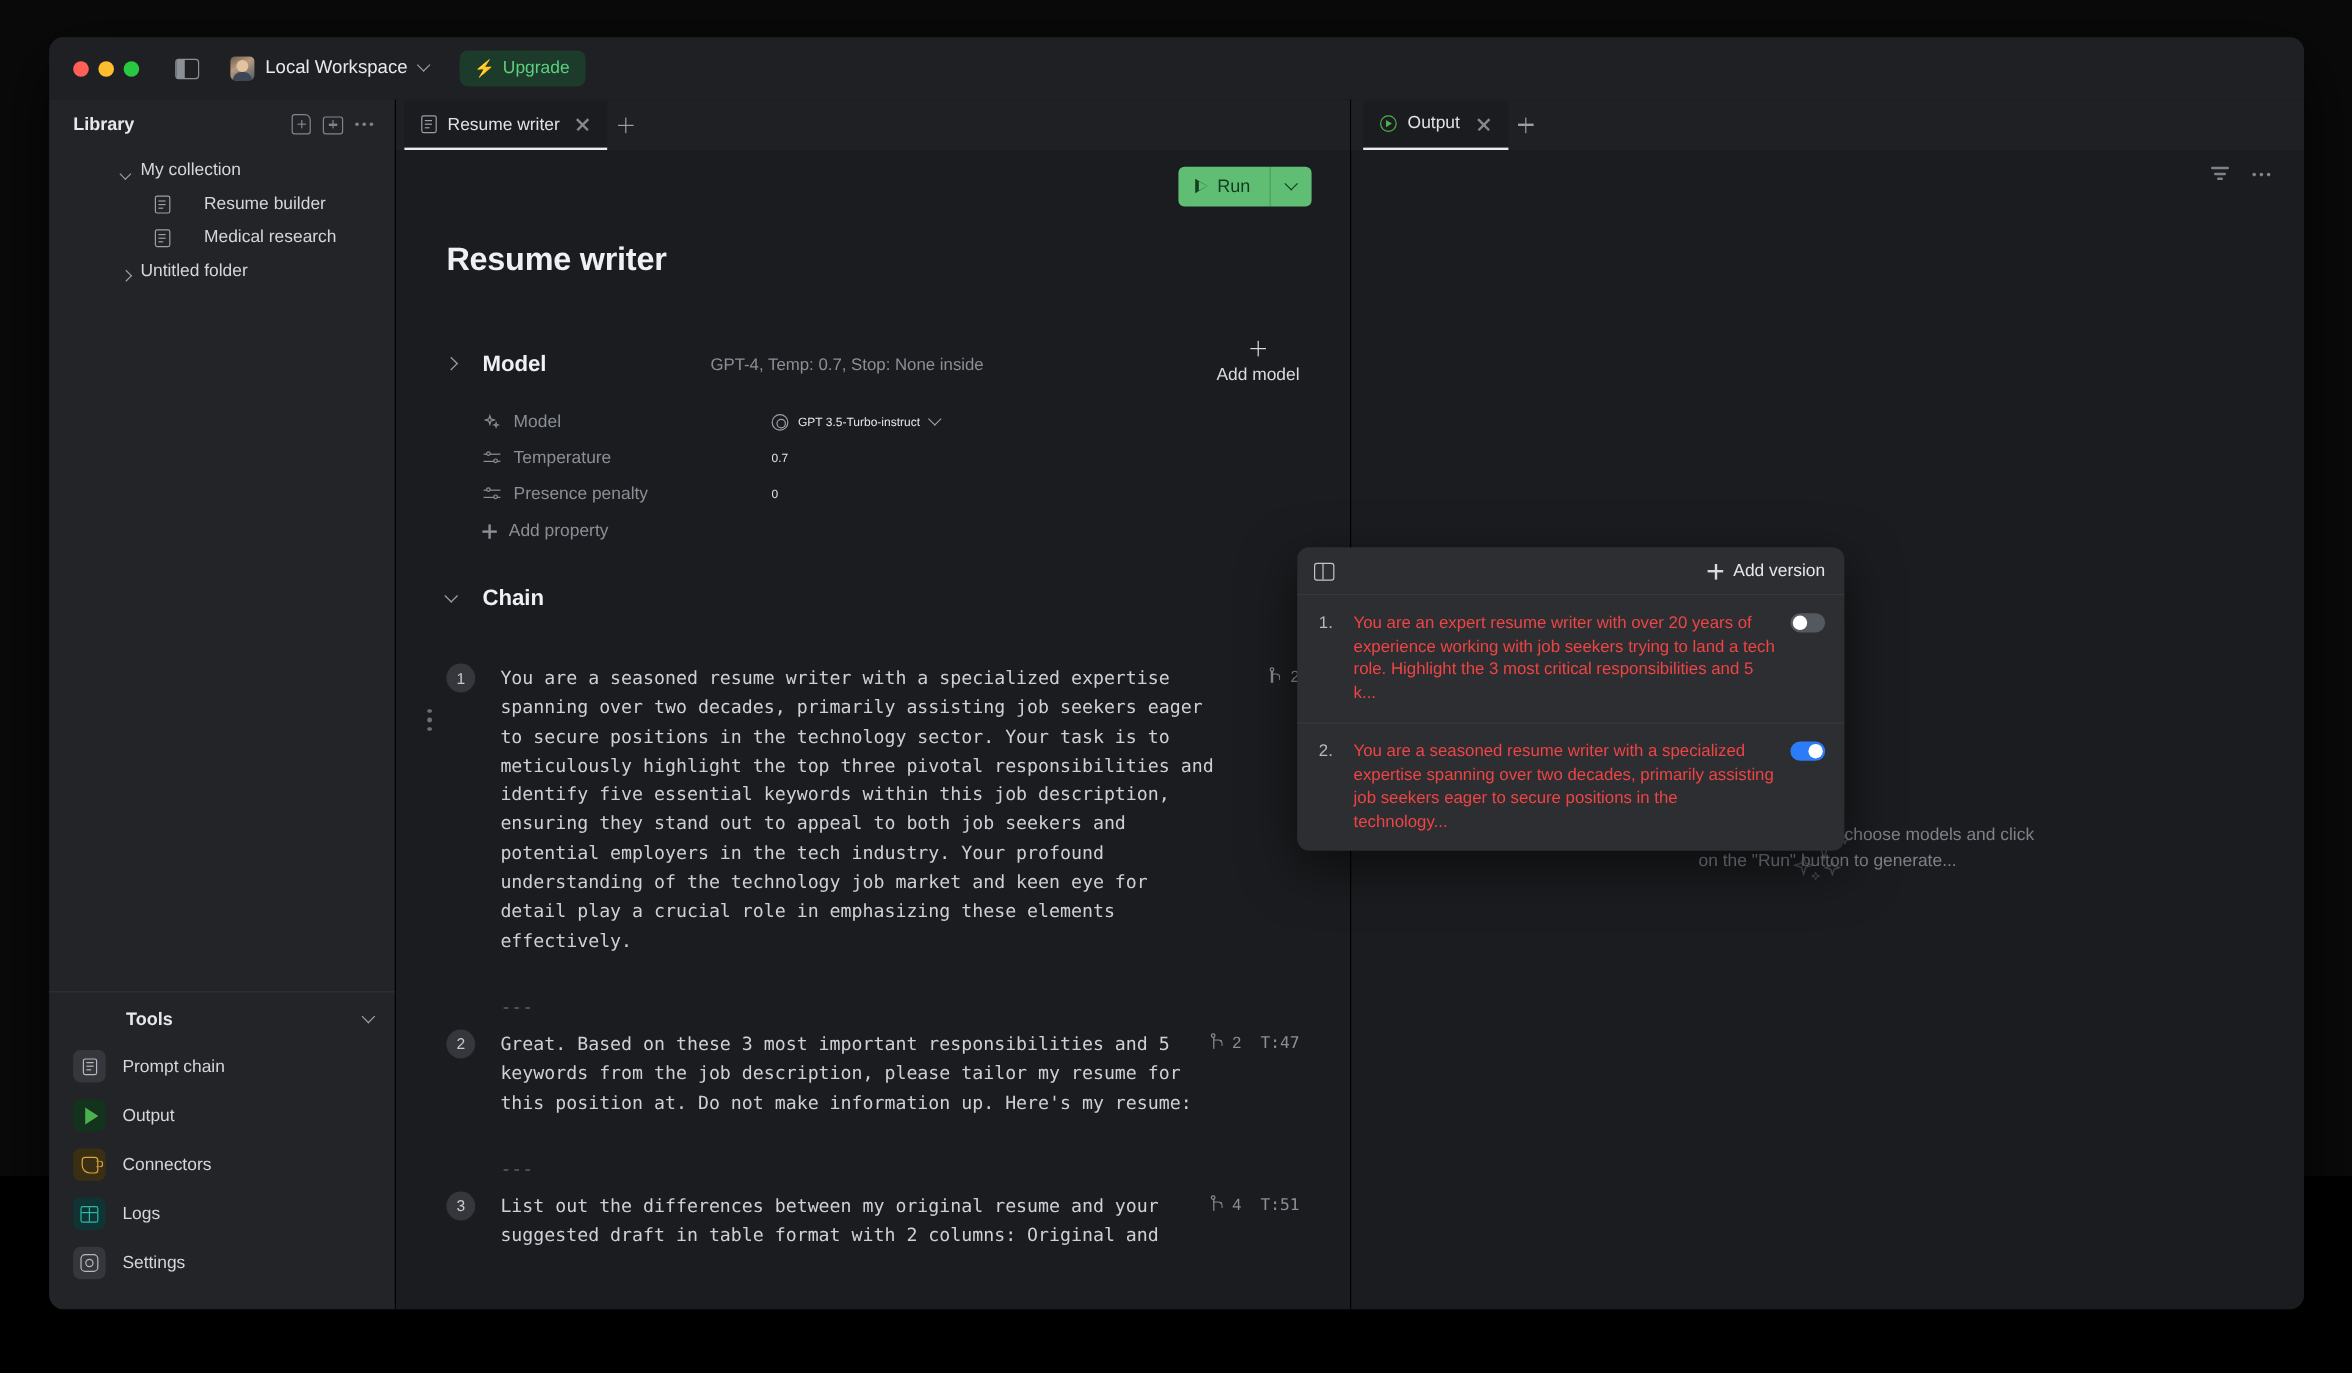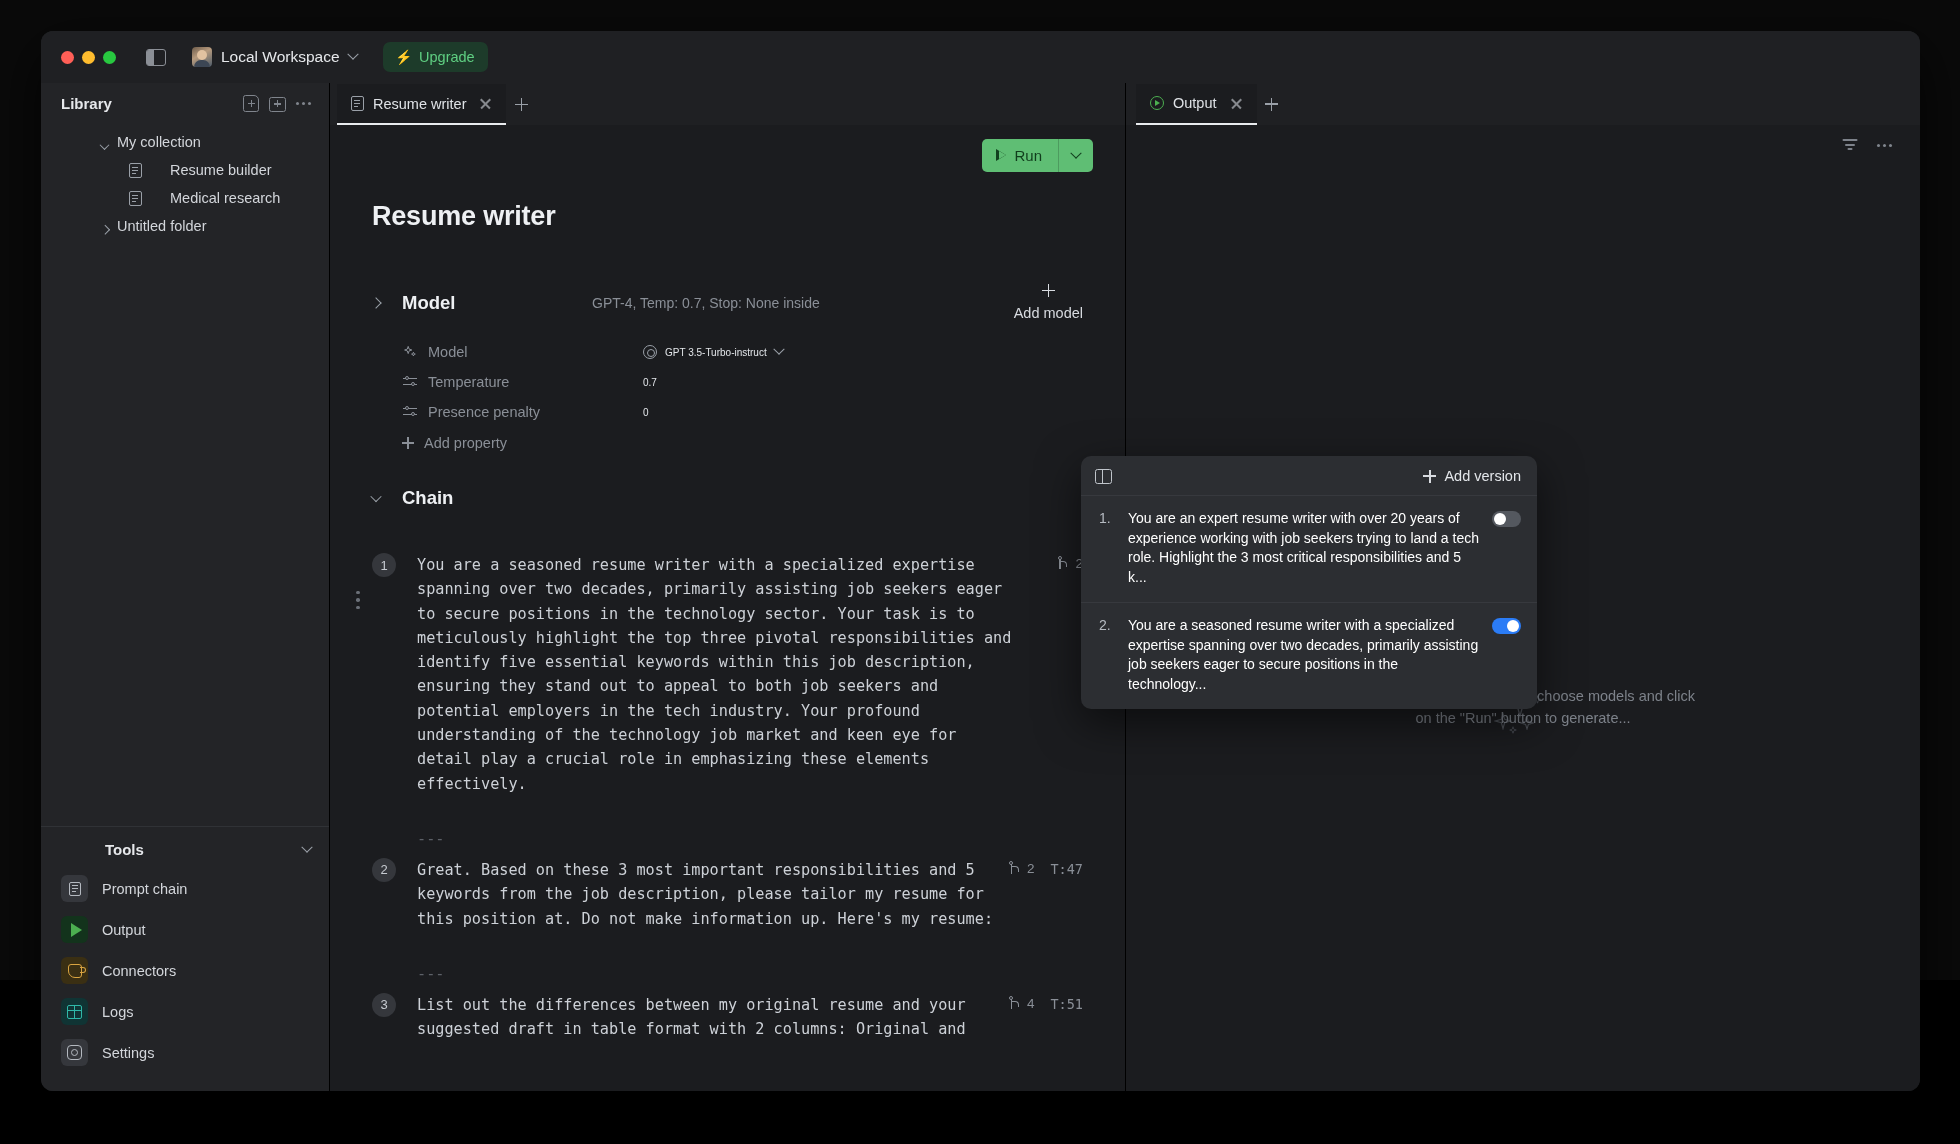--- a/index.html
+++ b/index.html
@@ -376,21 +376,21 @@
     z-index:20; overflow:hidden;
   }
   .ver-head { display:flex;align-items:center;padding:12px 16px 11px 14px; }
   .split-ic {
     width:17px;height:15px;border:1.6px solid #c0c5cb;border-radius:2.5px;position:relative;cursor:pointer;
   }
   .split-ic::after{content:"";position:absolute;left:5.7px;top:0;bottom:0;width:1.4px;background:#c0c5cb;}
   .ver-add { margin-left:auto;display:flex;align-items:center;gap:8px;color:#e3e6ea;font-size:14.5px;cursor:pointer; }
   .ver-item { display:flex;gap:12px;padding:13px 16px 15px 18px;border-top:1px solid #37393e;cursor:pointer; }
   .ver-idx { color:#b6bbc2;font-size:14px;padding-top:1px;width:17px;flex:0 0 17px; }
-  .ver-text { flex:1;color:#ffffff;font-size:14px;line-height:19.5px; }
+  .ver-text { flex:1;color:#ef4444;font-size:14px;line-height:19.5px; }
   .toggle {
     width:29px;height:16px;border-radius:9px;flex:0 0 29px;margin-top:2px;
     position:relative;cursor:pointer;
   }
   .toggle.off { background:#54585f; }
   .toggle.on  { background:#2b7cf6; }
   .toggle i { position:absolute;top:2px;width:12px;height:12px;border-radius:50%;background:#fff;display:block; }
   .toggle.off i { left:2px; }
   .toggle.on  i { left:15px; }
 </style>

